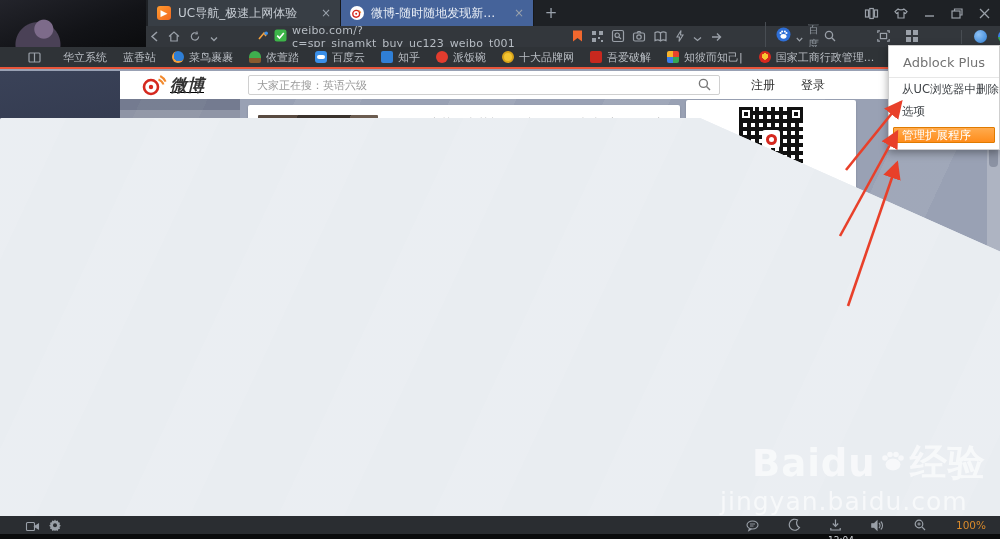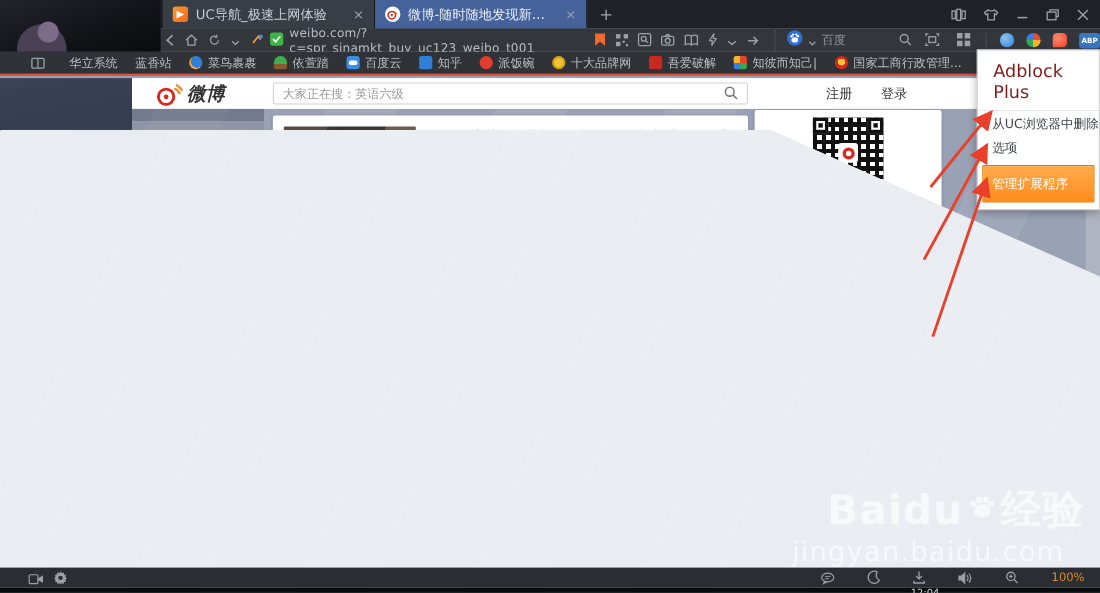--- a/index.html
+++ b/index.html
@@ -17,21 +17,21 @@
   .tab.active { background:#45639a; color:#e8edf5; }
   .tab .t-label { flex:1; overflow:hidden; white-space:nowrap; text-overflow:ellipsis; }
   .tab .t-close { color:#9aa2ac; font-size:12px; }
   .tab-plus { width:34px; display:flex; align-items:center; justify-content:center; color:#9aa2ac; font-size:15px; }
   .ticon { width:14px; height:14px; border-radius:3px; flex:0 0 auto; display:flex; align-items:center; justify-content:center; }
   .ticon.uc { background:linear-gradient(135deg,#ff9a2e,#f2681f); color:#fff; font-size:9px; }
   .ticon.wb { background:#fff; border-radius:50%; }
   .win-controls { position:absolute; right:10px; top:0; height:26px; display:flex; align-items:center; gap:16px; color:#9aa0a8; }
   .win-controls svg { display:block; }
 
-  .addressbar { position:absolute; left:0; top:26px; width:1000px; height:21px; background:#33373c; display:flex; align-items:center; z-index:40; color:#9aa0a8; }
+  .addressbar { position:absolute; left:0; top:26px; width:1000px; height:21px; background:#33373c; display:flex; align-items:center; z-index:40; color:#9aa0a8;gap:29px; }
   .nav-btns { display:flex; align-items:center; gap:9px; margin-left:150px; }
   .urlbox { display:flex; align-items:center; gap:5px; margin-left:10px; }
   .url-text { color:#b6bcc3; font-size:11px; letter-spacing:.2px; }
   .field-icons { display:flex; align-items:center; gap:9px; margin-left:28px; }
   .searchbox { display:flex; align-items:center; gap:5px; margin-left:14px; padding-left:10px; border-left:1px solid #484d53; width:143px; }
   .searchbox .se-name { color:#8e959d; font-size:11px; flex:1; }
   .toolbtns { display:flex; align-items:center; gap:16px; margin-left:12px; }
   .extensions { display:flex; gap:11px; margin-left:14px; padding-left:12px; border-left:1px solid #484d53; }
   .ext-abp { width:19px; height:14px; border-radius:3px; background:#3a77c2; color:#fff; font-size:6.5px; font-weight:bold; display:flex; align-items:center; justify-content:center; }
   .ext-dot-blue { width:13px; height:13px; border-radius:50%; background:radial-gradient(circle at 35% 35%, #8ec2f5, #2f7fd6); }
@@ -57,23 +57,23 @@
   .bmi.zz { background:linear-gradient(90deg,#2f7fd6 0 50%,#e9edf1 50%); }
 
   
   .page { position:absolute; left:0; top:71px; width:1000px; height:445px; overflow:hidden;
     background:#99a1b4; }
   .page::before { content:""; position:absolute; inset:0;
     background:repeating-linear-gradient(115deg, rgba(255,255,255,.07) 0 60px, rgba(255,255,255,0) 60px 140px); }
   .left-strip { position:absolute; left:0; top:0; width:120px; height:445px;
     background:linear-gradient(170deg,#3a4258 0%, #2b3144 40%, #242a3c 100%); }
   .wb-header { position:absolute; left:120px; top:0; width:880px; height:28px; background:#fff; display:flex; align-items:center; }
-  .wb-logo { display:flex; align-items:flex-end; gap:4px; margin-left:22px; }
+  .wb-logo { display:flex; align-items:center; gap:4px; margin-left:22px;text-decoration:underline; }
   .wb-logo-text { font-size:17px; font-weight:bold; font-style:italic; color:#333; }
-  .wb-search { position:absolute; left:128px; top:4px; width:432px; height:20px; border:1px solid #d0d0d0; border-radius:2px; display:flex; align-items:center; background:#fff; }
+  .wb-search { position:absolute; left:128px; top:4px; width:472px; height:20px; border:1px solid #d0d0d0; border-radius:2px; display:flex; align-items:center; background:#fff; }
   .wb-search input { flex:1; border:0; outline:0; font-size:11px; color:#666; padding:0 8px; font-family:inherit; background:transparent; }
   .wb-search input::placeholder { color:#999; }
   .wb-search .mag { margin-right:8px; color:#888; }
   .wb-hlinks { position:absolute; right:175px; top:0; height:28px; display:flex; align-items:center; gap:26px; font-size:12px; color:#333; }
 
   .wb-nav { position:absolute; left:120px; top:28px; width:120px; height:417px; background:rgba(56,64,88,.38); }
   .nav-item { display:flex; align-items:center; gap:13px; height:37px; padding-left:32px; color:#eef1f6; font-size:13px; }
   .nav-item.active { background:rgba(255,255,255,.20); }
   .nav-item svg { flex:0 0 auto; }
   .wb-nav-inner { padding-top:11px; }
@@ -136,25 +136,25 @@
   .comic { top:427px; height:18px; overflow:hidden; border-radius:2px 2px 0 0;
     background:linear-gradient(100deg,#f5d23e 0 14%, #2a3550 14% 52%, #d8402a 52% 66%, #28344e 66% 88%, #f5d23e 88%); }
   .comic::after { content:""; position:absolute; left:8px; top:3px; width:14px; height:14px; border-radius:50%; background:#3a3026; box-shadow:22px 2px 0 -3px #e8c43a; }
 
   .page-scrollbar { position:absolute; right:0; top:0; width:13px; height:445px; background:#aeb4c2; }
   .page-scrollbar .sb-thumb { position:absolute; left:2px; top:6px; width:9px; height:90px; background:#8b92a3; border-radius:4px; }
   .page-scrollbar .sb-down { position:absolute; left:0; bottom:2px; width:13px; text-align:center; font-size:9px; color:#555; }
 
   
   .menu { position:absolute; left:888px; top:45px; width:112px; background:#fff; border:1px solid #cfcfcf; box-shadow:0 3px 8px rgba(0,0,0,.35); z-index:60; padding-bottom:6px; }
-  .menu-title { padding:9px 0 7px 14px; font-size:16px; color:#7f1d1d; }
+  .menu-title { padding:9px 0 7px 14px; font-size:13px; color:#737373; }
   .menu-sep { border-top:1px solid #e7e7e7; }
   .menu-item { height:22px; display:flex; align-items:center; padding-left:13px; font-size:11.5px; color:#3f4347; }
   .menu-item:first-of-type { margin-top:5px; }
-  .menu-item-highlight { margin:5px 4px 0; height:34px; background:linear-gradient(#ffab4e,#ff8d1c); border:1px solid #e07b00; color:#fff; display:flex; align-items:center; padding-left:8px; font-size:11.5px; border-radius:1px; }
+  .menu-item-highlight { margin:5px 4px 0; height:16px; background:linear-gradient(#ffab4e,#ff8d1c); border:1px solid #e07b00; color:#fff; display:flex; align-items:center; padding-left:8px; font-size:11.5px; border-radius:1px; }
 
   
   .overlay-arrows { position:absolute; inset:0; z-index:70; pointer-events:none; }
   .watermark { position:absolute; z-index:80; pointer-events:none; color:rgba(255,255,255,.62); }
   .wm-logo { left:752px; top:438px; display:flex; align-items:center; font-size:37px; font-weight:bold; letter-spacing:1px; }
   .wm-logo .paw { margin:0 2px; }
   .wm-url { left:720px; top:487px; font-size:25px; letter-spacing:1px; }
 
   
   .bottombar { position:absolute; left:0; top:516px; width:1000px; height:18px; background:#2a2d31; z-index:90; display:flex; align-items:center; color:#9aa0a8; }

